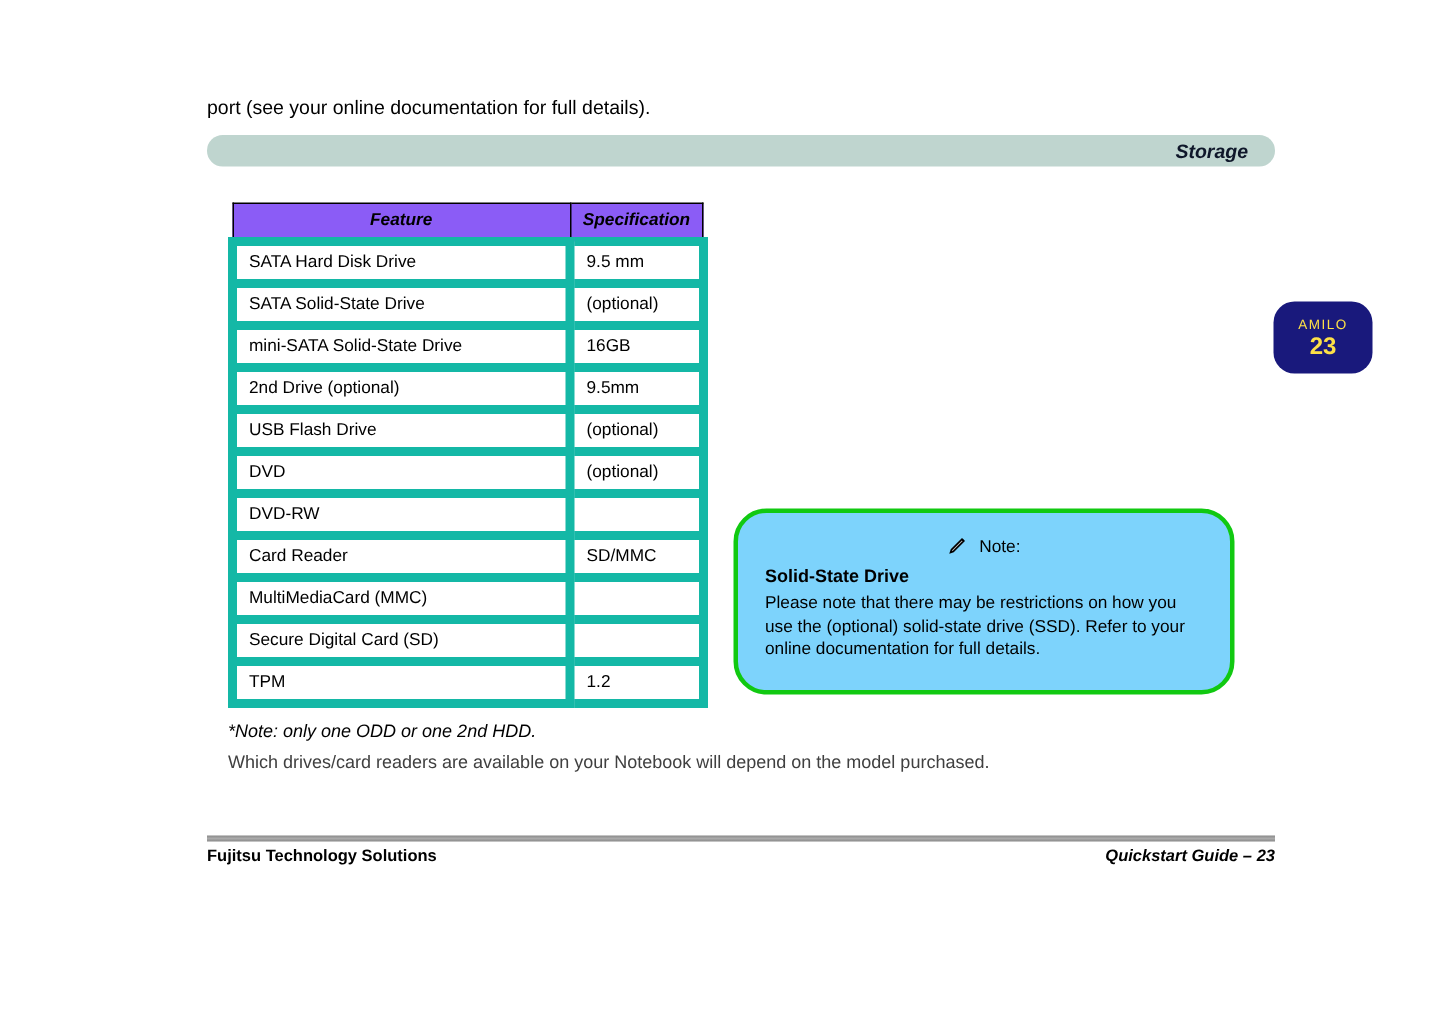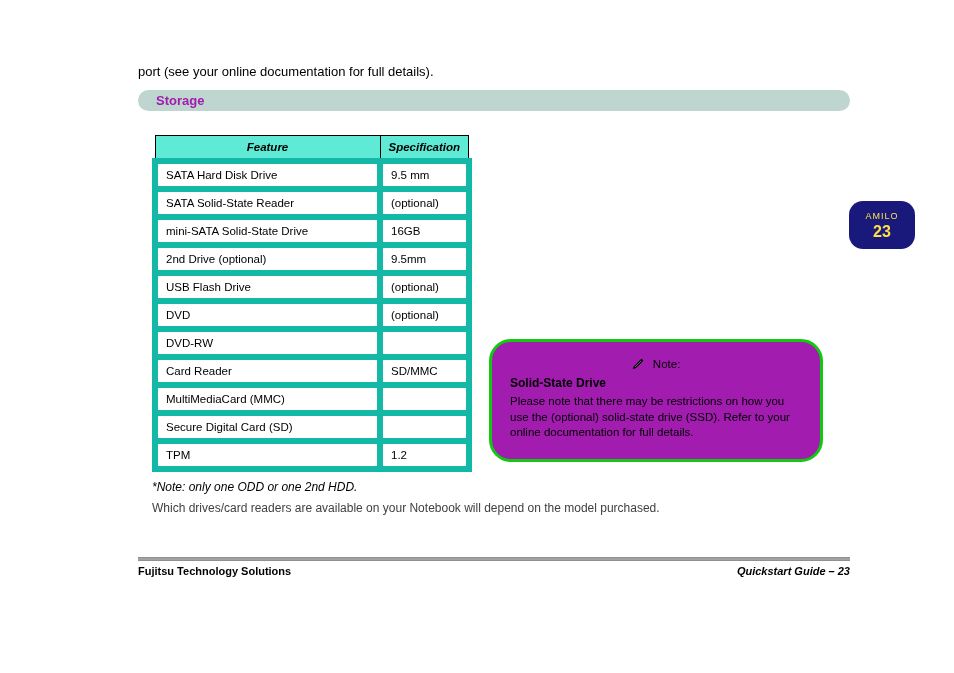--- a/index.html
+++ b/index.html
@@ -20,34 +20,36 @@
   }
   .section-bar {
     position: absolute;
     top: 90px;
     left: 138px;
     width: 712px;
     background: #bfd5cf;
     border-radius: 11px;
     padding: 3px 18px;
     font-size: 13px;
-    font-weight: bold;
-    color: #a21caf;
+    font-style: italic;
+    font-weight: bold;
+    color: #0f172a;
+    text-align: right;
   }
   .table-wrap {
     position: absolute;
     top: 135px;
     left: 152px;
   }
   table.specs {
     border-collapse: collapse;
     font-size: 11.5px;
   }
   table.specs th {
-    background: #5eead4;
+    background: #8b5cf6;
     border: 1px solid #000;
     border-bottom: 2px solid #000;
     padding: 5px 8px;
     text-align: center;
     font-weight: bold;
     font-style: italic;
   }
   table.specs td {
     border: 6px solid #14b8a6;
     padding: 5px 8px;
@@ -86,21 +88,21 @@
     top: 501px;
     left: 152px;
     font-size: 12px;
     color: #404040;
   }
   .note-box {
     position: absolute;
     top: 339px;
     left: 489px;
     width: 334px;
-    background: #a21caf;
+    background: #7dd3fc;
     border: 3px solid #11c911;
     border-radius: 22px;
     padding: 14px 18px 18px 18px;
     font-size: 11.5px;
     color: #000;
   }
   .note-box .note-head {
     text-align: center;
     margin-bottom: 6px;
   }
@@ -159,21 +161,21 @@
         <th>Feature</th>
         <th>Specification</th>
       </tr>
     </thead>
     <tbody>
       <tr>
           <td class="lab">SATA Hard Disk Drive</td>
           <td class="val">9.5 mm</td>
         </tr>
       <tr>
-          <td class="lab">SATA Solid-State Reader</td>
+          <td class="lab">SATA Solid-State Drive</td>
           <td class="val">(optional)</td>
         </tr>
       <tr>
           <td class="lab">mini-SATA Solid-State Drive</td>
           <td class="val">16GB</td>
         </tr>
       <tr>
           <td class="lab">2nd Drive (optional)</td>
           <td class="val">9.5mm</td>
         </tr>

